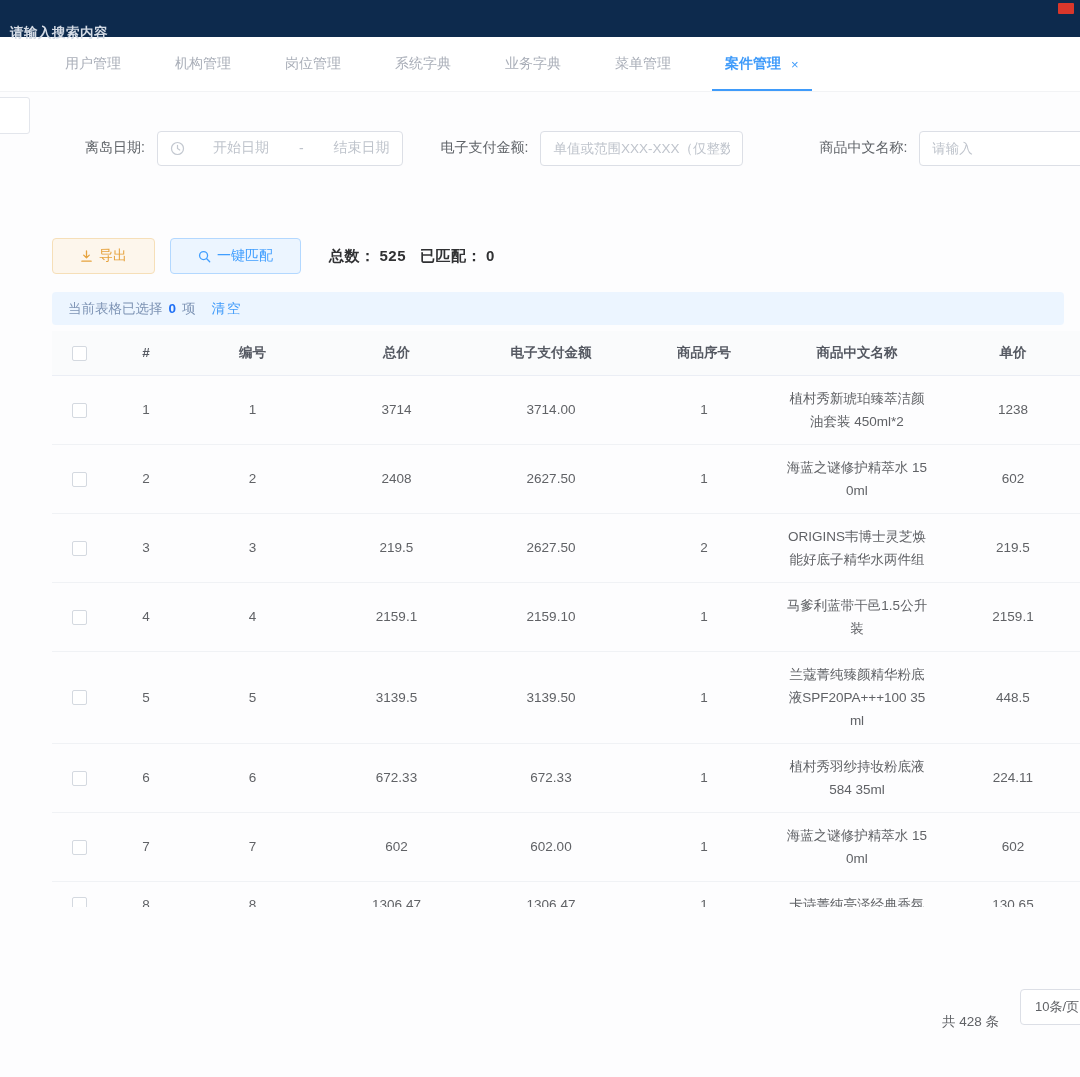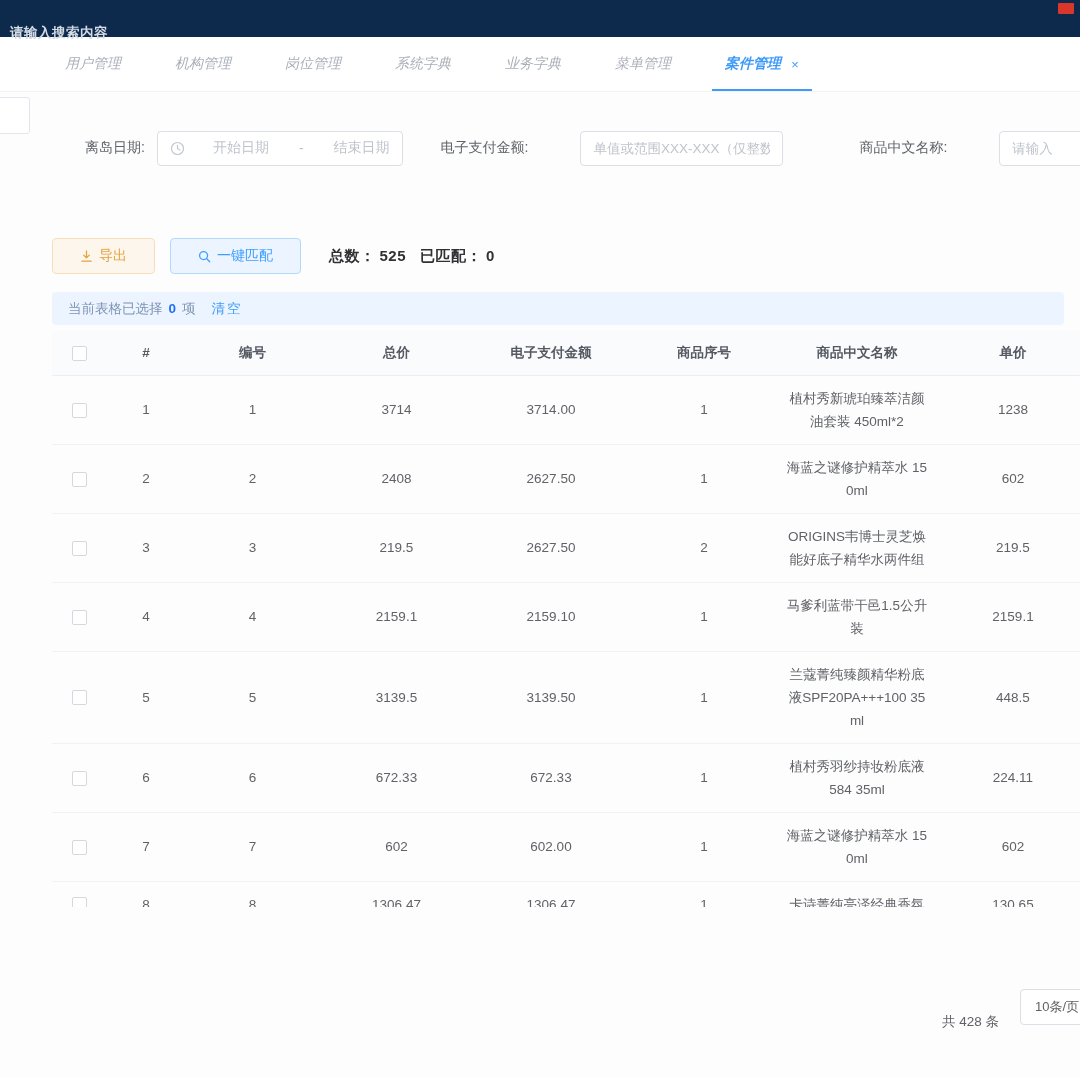--- a/index.html
+++ b/index.html
@@ -7,40 +7,40 @@
   body { font-family:"Liberation Sans","DejaVu Sans",sans-serif; background:#fff; overflow:hidden; }
   #app { position:relative; width:1080px; height:1077px; background:#fdfdfe; overflow:hidden; }
 
   
   .navbar { position:relative; height:37px; background:#0d2a4d; display:flex; align-items:flex-start; }
   .navbar-search { color:#d4dbe5; font-size:13.5px; font-weight:bold; padding:24px 0 0 10px; letter-spacing:.5px; }
   .nav-badge { position:absolute; right:6px; top:3px; width:16px; height:11px; background:#d9372b; border-radius:1px; }
 
   
   .tabbar { height:55px; background:#fff; border-bottom:1px solid #f2f3f5; display:flex; align-items:center; padding-left:38px; }
-  .tab { position:relative; height:100%; display:flex; align-items:center; padding:0 27px; font-size:14px; color:#a9aeb8; cursor:pointer;font-style:italic; }
+  .tab { position:relative; height:100%; display:flex; align-items:center; padding:0 27px; font-size:14px; color:#a9aeb8; cursor:pointer; }
   .tab span { pointer-events:none; }
   .tab.active { color:#3f9bfa; font-weight:bold; }
   .tab.active::after { content:""; position:absolute; left:14px; right:14px; bottom:0; height:2px; background:#3f9bfa; }
   .tab-close { margin-left:10px; font-size:13px; font-weight:normal; color:#3f9bfa; }
 
   
   .corner-box { position:absolute; left:-4px; top:97px; width:34px; height:37px; background:#fff; border:1px solid #e3e6ec; border-radius:3px; }
 
   
   .filters { display:flex; align-items:center; margin:38px 0 0 85px; height:36px; white-space:nowrap; }
   .f-label { font-size:14px; color:#5f6368; margin-right:12px; }
   .date-input { width:302px; height:35px; border:1px solid #dcdfe6; border-radius:4px; background:#fff;
     display:flex; align-items:center; padding:0 12px; }
   .date-input .ph { color:#bfc4cc; font-size:14px; }
   .date-start { margin-left:28px; }
   .date-sep { margin:0 30px; color:#bfc4cc; }
   .clock { width:15px; height:15px; }
   .text-input { height:35px; border:1px solid #dcdfe6; border-radius:4px; background:#fff; padding:0 12px;
-    font-size:13.5px; color:#606266; font-family:"Liberation Sans",sans-serif;margin-left:40px; }
+    font-size:13.5px; color:#606266; font-family:"Liberation Sans",sans-serif; }
   .text-input::placeholder { color:#bfc4cc; }
   .f-epay { margin-left:38px; }
   .f-name { margin-left:76px; }
   #epay-input { width:222px; }
   #name-input { width:190px; }
 
   
   .toolbar { display:flex; align-items:center; margin:72px 0 0 52px; height:36px; }
   .btn { height:36px; border-radius:4px; display:flex; align-items:center; padding:0 27px; font-size:14px; cursor:pointer; }
   .btn svg { margin-right:6px; }

